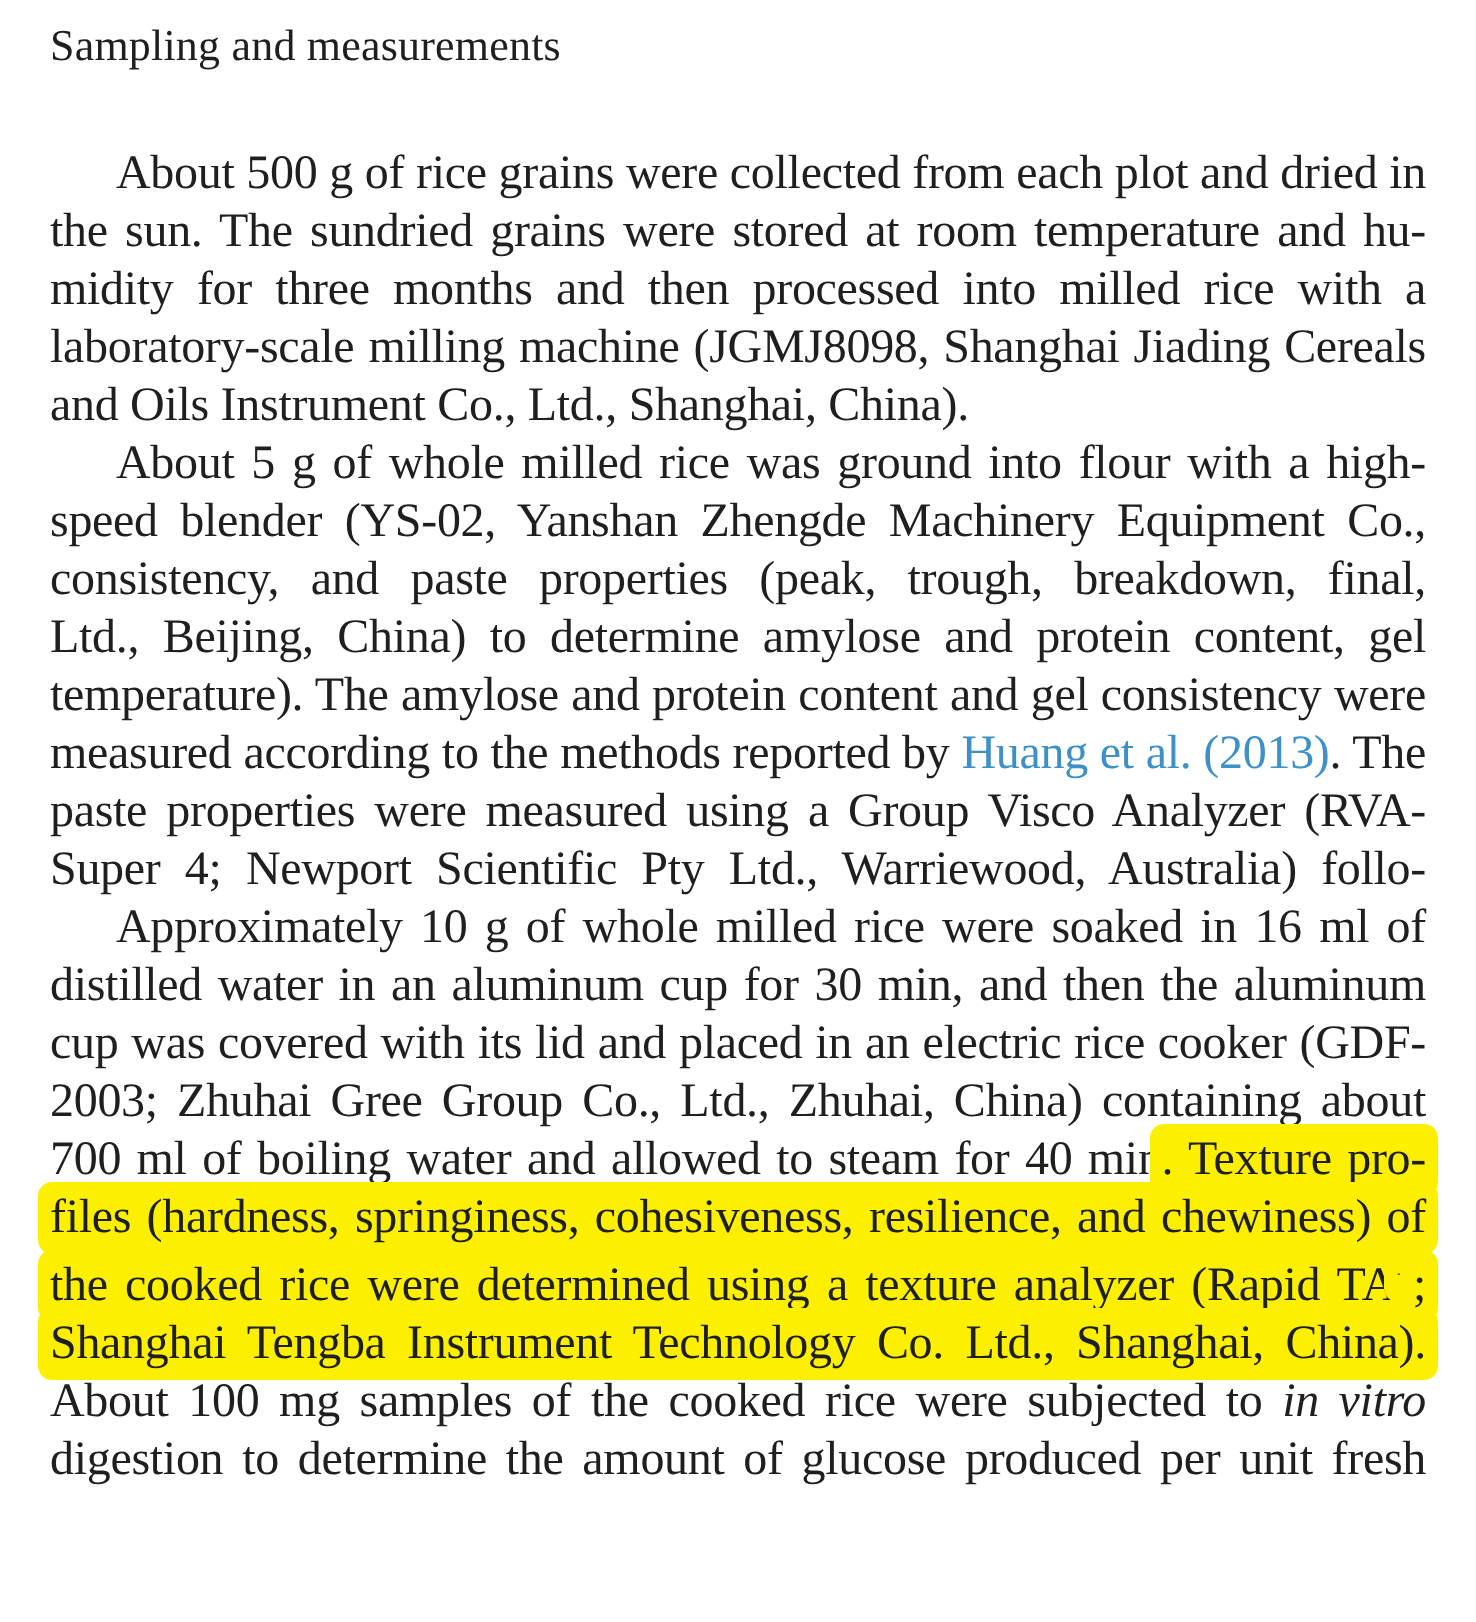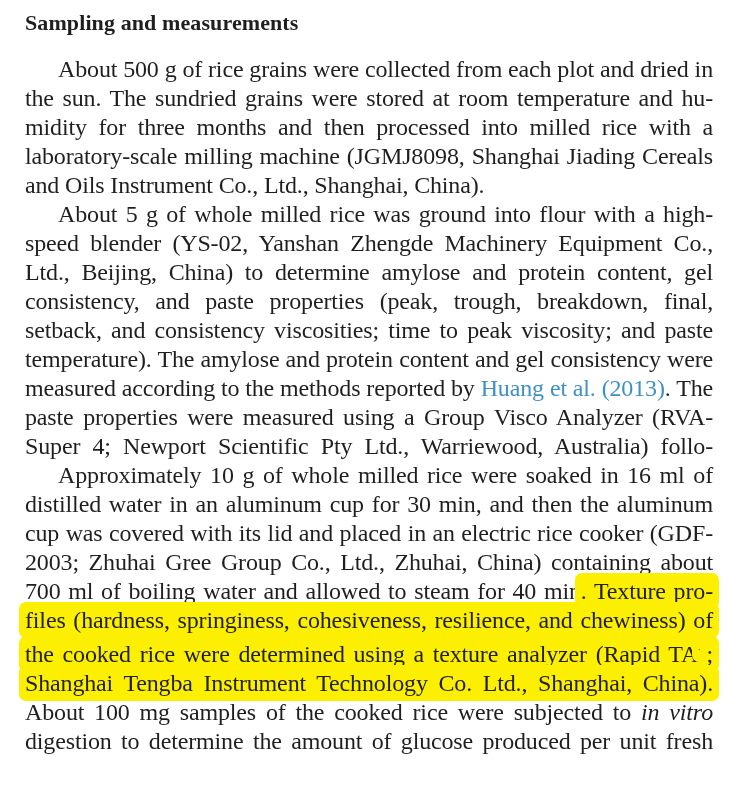--- a/index.html
+++ b/index.html
@@ -14,22 +14,22 @@
     background: var(--background, #ffffff);
     color: var(--text, #1f1f1f);
     font-family: "Liberation Serif", "DejaVu Serif", serif;
     box-sizing: border-box;
     padding: 10px 25px 0 25px;
     overflow: hidden;
   }
   h1.section-heading {
     font-size: 22px;
     line-height: 26px;
-    font-weight: bold;
-    margin: 0 0 19px 0;
+    font-weight: normal;
+    margin: 0 0 37px 0;
     letter-spacing: 0.1px;
   }
   .para {
     margin: 0;
   }
   .line {
     font-size: 24px;
     line-height: 29px;
     letter-spacing: -0.15px;
     text-align: justify;
@@ -71,23 +71,22 @@
       <div class="para">
         <div class="line first"><span>About 500 g of rice grains were collected from each plot and dried in</span></div>
         <div class="line"><span>the sun. The sundried grains were stored at room temperature and hu-</span></div>
         <div class="line"><span>midity for three months and then processed into milled rice with a</span></div>
         <div class="line"><span>laboratory-scale milling machine (JGMJ8098, Shanghai Jiading Cereals</span></div>
         <div class="line nojust"><span>and Oils Instrument Co., Ltd., Shanghai, China).</span></div>
       </div>
       <div class="para">
         <div class="line first"><span>About 5 g of whole milled rice was ground into flour with a high-</span></div>
         <div class="line"><span>speed blender (YS-02, Yanshan Zhengde Machinery Equipment Co.,</span></div>
+        <div class="line"><span>consistency, and paste properties (peak, trough, breakdown, final,</span></div>
         <div class="line"><span>Ltd., Beijing, China) to determine amylose and protein content, gel</span></div>
-        <div class="line"><span>consistency, and paste properties (peak, trough, breakdown, final,</span></div>
-        <div class="line"><span>setback, and consistency viscosities; time to peak viscosity; and paste</span></div>
         <div class="line"><span>temperature). The amylose and protein content and gel consistency were</span></div>
         <div class="line"><span>measured according to the methods reported by </span><span class="link">Huang et al. (2013)</span><span>. The</span></div>
         <div class="line"><span>paste properties were measured using a Group Visco Analyzer (RVA-</span></div>
         <div class="line"><span>Super 4; Newport Scientific Pty Ltd., Warriewood, Australia) follo-</span></div>
       </div>
       <div class="para">
         <div class="line first"><span>Approximately 10 g of whole milled rice were soaked in 16 ml of</span></div>
         <div class="line"><span>distilled water in an aluminum cup for 30 min, and then the aluminum</span></div>
         <div class="line"><span>cup was covered with its lid and placed in an electric rice cooker (GDF-</span></div>
         <div class="line"><span>2003; Zhuhai Gree Group Co., Ltd., Zhuhai, China) containing about</span></div>

